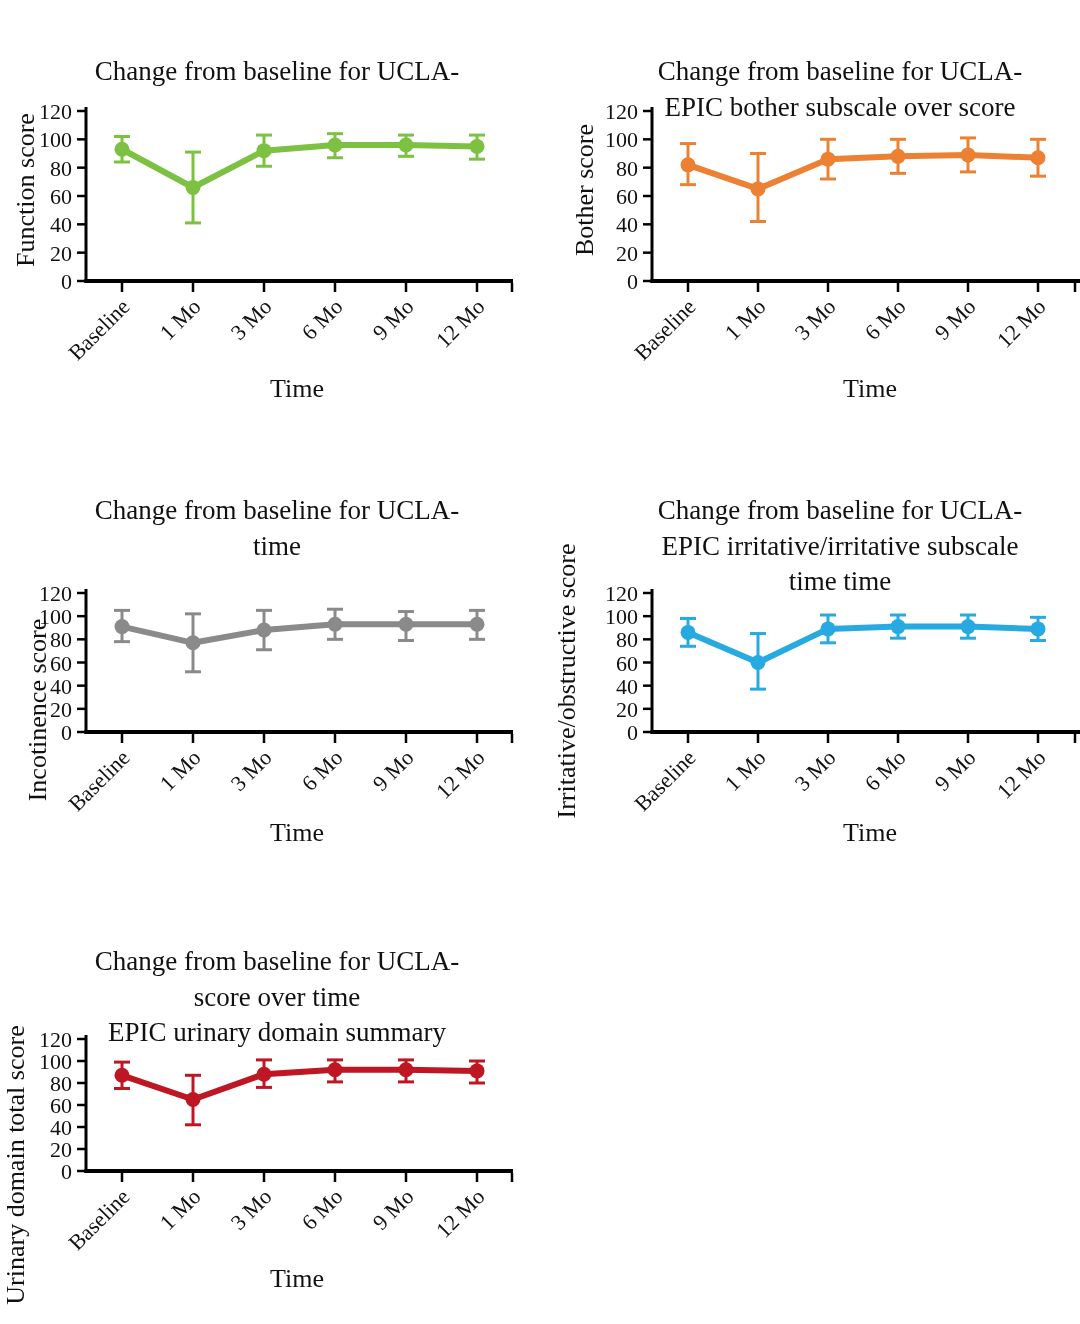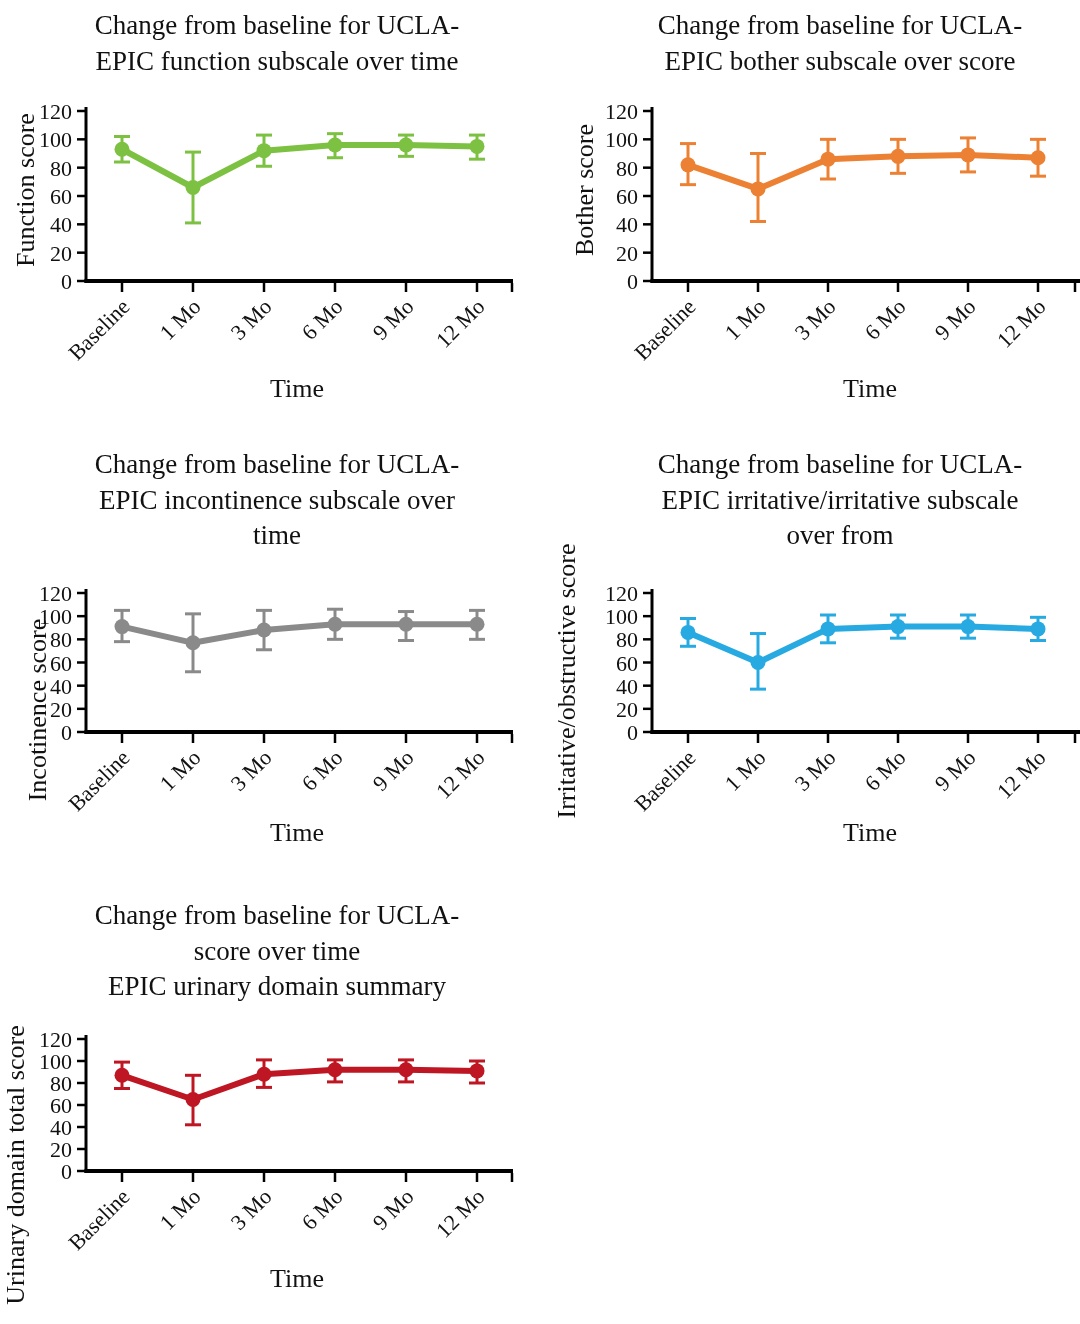--- a/index.html
+++ b/index.html
@@ -19,20 +19,21 @@
     position: absolute;
     overflow: visible;
   }
   .chart-title {
     position: absolute;
     text-align: center;
     font-size: 27px;
     line-height: 1.32;
     color: #111111;
     z-index: 2;
+    margin-top: 46px;
   }
   .chart-title .title-line {
     white-space: nowrap;
   }
   .y-axis-label {
     position: absolute;
     white-space: nowrap;
     font-size: 26px;
     color: #111111;
     transform: translate(-50%, -50%) rotate(-90deg);
@@ -55,21 +56,20 @@
     font-family: "Liberation Serif", serif;
     fill: #111111;
   }
 </style>
 </head>
 <body>
 
 <div class="chart-card" style="left:0; top:0; width:540px; height:430px;">
   <div class="chart-title" style="left:62px; top:8px; width:430px;">
       <div class="title-line">Change from baseline for UCLA-</div>
-      <div class="title-line">EPIC function subscale over time</div>
     </div>
   <div class="y-axis-label" style="left:26px; top:190px;">Function score</div>
   <svg class="plot" width="540" height="430" viewBox="0 0 540 430">
       <g>
         <line x1="86" y1="107" x2="86" y2="283" stroke="#000000" stroke-width="3"></line>
         <line x1="77" y1="281" x2="86" y2="281" stroke="#000000" stroke-width="2.5"></line>
         <text x="72" y="289" text-anchor="end" font-size="22">0</text>
         <line x1="77" y1="252.66666666666666" x2="86" y2="252.66666666666666" stroke="#000000" stroke-width="2.5"></line>
         <text x="72" y="260.66666666666663" text-anchor="end" font-size="22">20</text>
         <line x1="77" y1="224.33333333333334" x2="86" y2="224.33333333333334" stroke="#000000" stroke-width="2.5"></line>
@@ -225,21 +225,20 @@
         <circle cx="428" cy="154.91666666666666" r="7.5" fill="#EC8033"></circle>
         <circle cx="498" cy="157.75" r="7.5" fill="#EC8033"></circle>
       </g>
     </svg>
   <div class="x-axis-label" style="left:330px; top:374px;">Time</div>
 </div>
 
 <div class="chart-card" style="left:0; top:430px; width:540px; height:450px;">
   <div class="chart-title" style="left:62px; top:17px; width:430px;">
       <div class="title-line">Change from baseline for UCLA-</div>
-      <div class="title-line">EPIC incontinence subscale over</div>
       <div class="title-line">time</div>
     </div>
   <div class="y-axis-label" style="left:38px; top:280px;">Incotinence score</div>
   <svg class="plot" width="540" height="450" viewBox="0 0 540 450">
       <g>
         <line x1="86" y1="159" x2="86" y2="304" stroke="#000000" stroke-width="3"></line>
         <line x1="77" y1="302" x2="86" y2="302" stroke="#000000" stroke-width="2.5"></line>
         <text x="72" y="310" text-anchor="end" font-size="22">0</text>
         <line x1="77" y1="278.8333333333333" x2="86" y2="278.8333333333333" stroke="#000000" stroke-width="2.5"></line>
         <text x="72" y="286.8333333333333" text-anchor="end" font-size="22">20</text>
@@ -312,21 +311,21 @@
         <circle cx="477" cy="194.27499999999998" r="7.5" fill="#8A8A8A"></circle>
       </g>
     </svg>
   <div class="x-axis-label" style="left:297px; top:388px;">Time</div>
 </div>
 
 <div class="chart-card" style="left:540px; top:430px; width:540px; height:450px;">
   <div class="chart-title" style="left:70px; top:17px; width:460px;">
       <div class="title-line">Change from baseline for UCLA-</div>
       <div class="title-line">EPIC irritative/irritative subscale</div>
-      <div class="title-line">over from</div>
+      <div class="title-line">time time</div>
     </div>
   <div class="y-axis-label" style="left:27px; top:251px;">Irritative/obstructive score</div>
   <svg class="plot" width="540" height="450" viewBox="0 0 540 450">
       <g>
         <line x1="112" y1="159" x2="112" y2="304" stroke="#000000" stroke-width="3"></line>
         <line x1="103" y1="302" x2="112" y2="302" stroke="#000000" stroke-width="2.5"></line>
         <text x="98" y="310" text-anchor="end" font-size="22">0</text>
         <line x1="103" y1="278.8333333333333" x2="112" y2="278.8333333333333" stroke="#000000" stroke-width="2.5"></line>
         <text x="98" y="286.8333333333333" text-anchor="end" font-size="22">20</text>
         <line x1="103" y1="255.66666666666669" x2="112" y2="255.66666666666669" stroke="#000000" stroke-width="2.5"></line>

